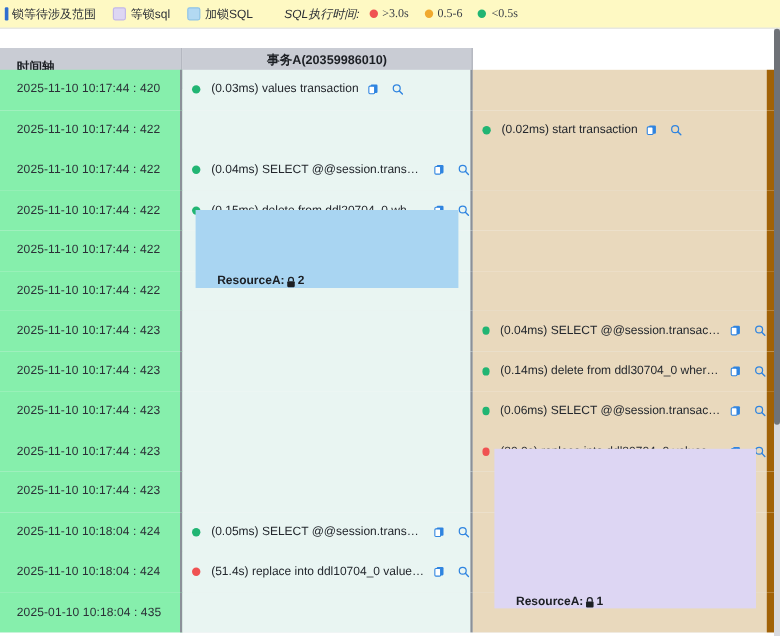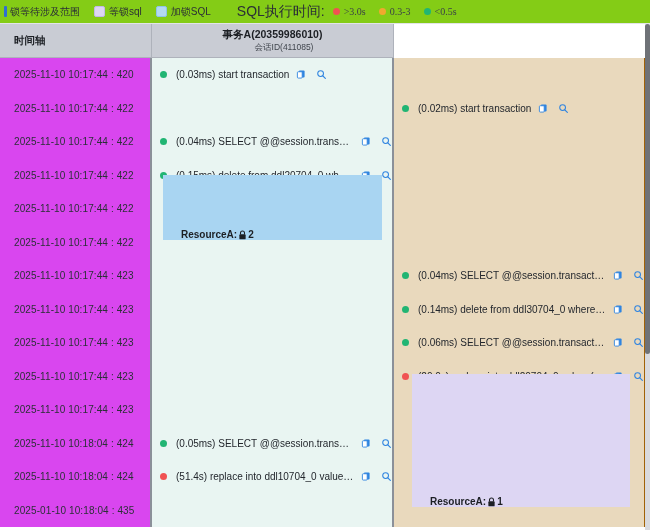--- a/index.html
+++ b/index.html
@@ -8,41 +8,41 @@
     background:#ffffff;
     font-family:"Liberation Sans","DejaVu Sans",sans-serif;
     font-size:11px;color:#24292f;
     -webkit-font-smoothing:antialiased;
   }
   .app{position:relative;width:650px;height:530px;overflow:hidden;}
 
   
   .legend{
     position:absolute;left:0;top:0;width:650px;height:24px;
-    background:#84cc16;border-bottom:1px solid #e2e4e8;
+    background:#fef9c3;border-bottom:1px solid #e2e4e8;
     display:flex;align-items:center;box-sizing:border-box;
     padding-left:4px;white-space:nowrap;
   }
   .legend-item{display:flex;align-items:center;margin-right:14px;}
   .legend-item .lbl{font-size:10px;color:#2b2f36;letter-spacing:0;}
   .sw-bar{width:3px;height:11px;background:#2f6fd0;margin-right:3px;border-radius:1px;}
   .sw-box{width:9px;height:9px;border-radius:2px;margin-right:4px;border:1px solid rgba(0,0,0,.18);}
   .sw-purple{background:#ddd6f3;border-color:#c3b8e8;}
   .sw-blue{background:#b3d9f2;border-color:#8fc4e8;}
-  .legend-title{font-size:14px;color:#2b2f36;margin:0 8px 0 12px;}
+  .legend-title{font-size:10px;color:#2b2f36;margin:0 8px 0 12px;font-style:italic;}
   .dot{width:7px;height:7px;border-radius:50%;margin-right:4px;display:inline-block;}
   .dot-red{background:#f05252;}
   .dot-orange{background:#f0a92e;}
   .dot-green{background:#21b573;}
   .legend-dotitem{display:flex;align-items:center;margin-right:13px;}
   .legend-dotitem .lbl{font-size:10px;color:#3a3f47;font-family:Liberation Serif, serif;}
 
   
   .thead{
-    position:absolute;left:0;top:24px;width:650px;height:20px;
+    position:absolute;left:0;top:40px;width:650px;height:20px;
     box-sizing:border-box;
     border-radius:12px;
   }
   .th{
     position:absolute;top:0;height:34px;box-sizing:border-box;
     background:#c9ccd4;border-right:1px solid #aeb2bb;border-bottom:1px solid #aeb2bb;
     display:flex;flex-direction:column;align-items:center;justify-content:center;
   }
   .th.time{left:0;width:152px;align-items:flex-start;padding-left:14px;justify-content:center;}
   .th.colA{left:152px;width:242px;}
@@ -50,24 +50,24 @@
   .th-title{font-size:10.5px;font-weight:bold;color:#1c1f24;line-height:13px;}
   .th-sub{font-size:8.5px;color:#41464e;line-height:11px;margin-top:1px;margin-left:23px;}
 
   
   .body{position:absolute;left:0;top:58px;width:650px;height:472px;overflow:hidden;}
   .row{
     position:absolute;left:0;width:650px;height:33.5px;
     box-sizing:border-box;border-bottom:1px solid #e6e8ec;
   }
   .cell{position:absolute;top:0;height:33.5px;box-sizing:border-box;}
-  .cell.time{left:0;width:152px;background:#d946ef;border-right:2px solid #8b9099;
+  .cell.time{left:0;width:152px;background:#86efac;border-right:2px solid #8b9099;
              display:flex;align-items:center;padding-left:14px;}
   .cell.a{left:152px;width:242px;background:#e9f5f2;border-right:2px solid #8b9099;}
-  .cell.b{left:394px;width:252px;background:#e9d9bd;border-right:2px solid #a16207;padding-left:21px;}
+  .cell.b{left:394px;width:252px;background:#e9d9bd;border-right:7px solid #a16207;padding-left:21px;}
   .ts{font-size:10px;color:#2b3037;letter-spacing:.1px;white-space:nowrap;}
 
   .sql{
     position:absolute;left:0;top:0;height:33.5px;width:100%;
     display:flex;align-items:center;padding-left:8px;box-sizing:border-box;
     white-space:nowrap;
   }
   .sql .txt{font-size:10px;color:#23272d;margin-left:5px;overflow:hidden;
             text-overflow:ellipsis;max-width:178px;display:inline-block;}
   .cell.b .sql .txt{max-width:188px;}
@@ -109,21 +109,21 @@
       <span class="sw-box sw-blue"></span>
       <span class="lbl">加锁SQL</span>
     </div>
     <span class="legend-title">SQL执行时间:</span>
     <div class="legend-dotitem">
       <span class="dot dot-red"></span>
       <span class="lbl">&gt;3.0s</span>
     </div>
     <div class="legend-dotitem">
       <span class="dot dot-orange"></span>
-      <span class="lbl">0.3-3</span>
+      <span class="lbl">0.5-6</span>
     </div>
     <div class="legend-dotitem">
       <span class="dot dot-green"></span>
       <span class="lbl">&lt;0.5s</span>
     </div>
   </div>
 
   <div class="thead">
     <div class="th time">
       <span class="th-title">时间轴</span>
@@ -135,21 +135,21 @@
   </div>
 
   <div class="body" id="grid-body">
       <div class="row" style="top: 0px;">
         <div class="cell time">
           <span class="ts">2025-11-10 10:17:44 : 420</span>
         </div>
         <div class="cell a">
           <div class="sql">
             <span class="dot" style="background: rgb(33, 181, 115);"></span>
-            <span class="txt">(0.03ms) start transaction</span>
+            <span class="txt">(0.03ms) values transaction</span>
             <span class="icons">
               <svg class="ic" viewBox="0 0 16 16">
                 <rect x="4.2" y="2.2" width="8.3" height="10.2" rx="1.4" fill="#2f84e0"></rect>
                 <rect x="2.0" y="4.0" width="7.0" height="9.2" rx="1.3" fill="#ffffff" stroke="#2f84e0" stroke-width="1.3"></rect>
               </svg>
               <svg class="ic" viewBox="0 0 16 16">
                 <circle cx="6.7" cy="6.7" r="4.2" fill="none" stroke="#2f84e0" stroke-width="1.5"></circle>
                 <line x1="9.9" y1="9.9" x2="13.6" y2="13.6" stroke="#2f84e0" stroke-width="1.7" stroke-linecap="round"></line>
               </svg>
             </span>

